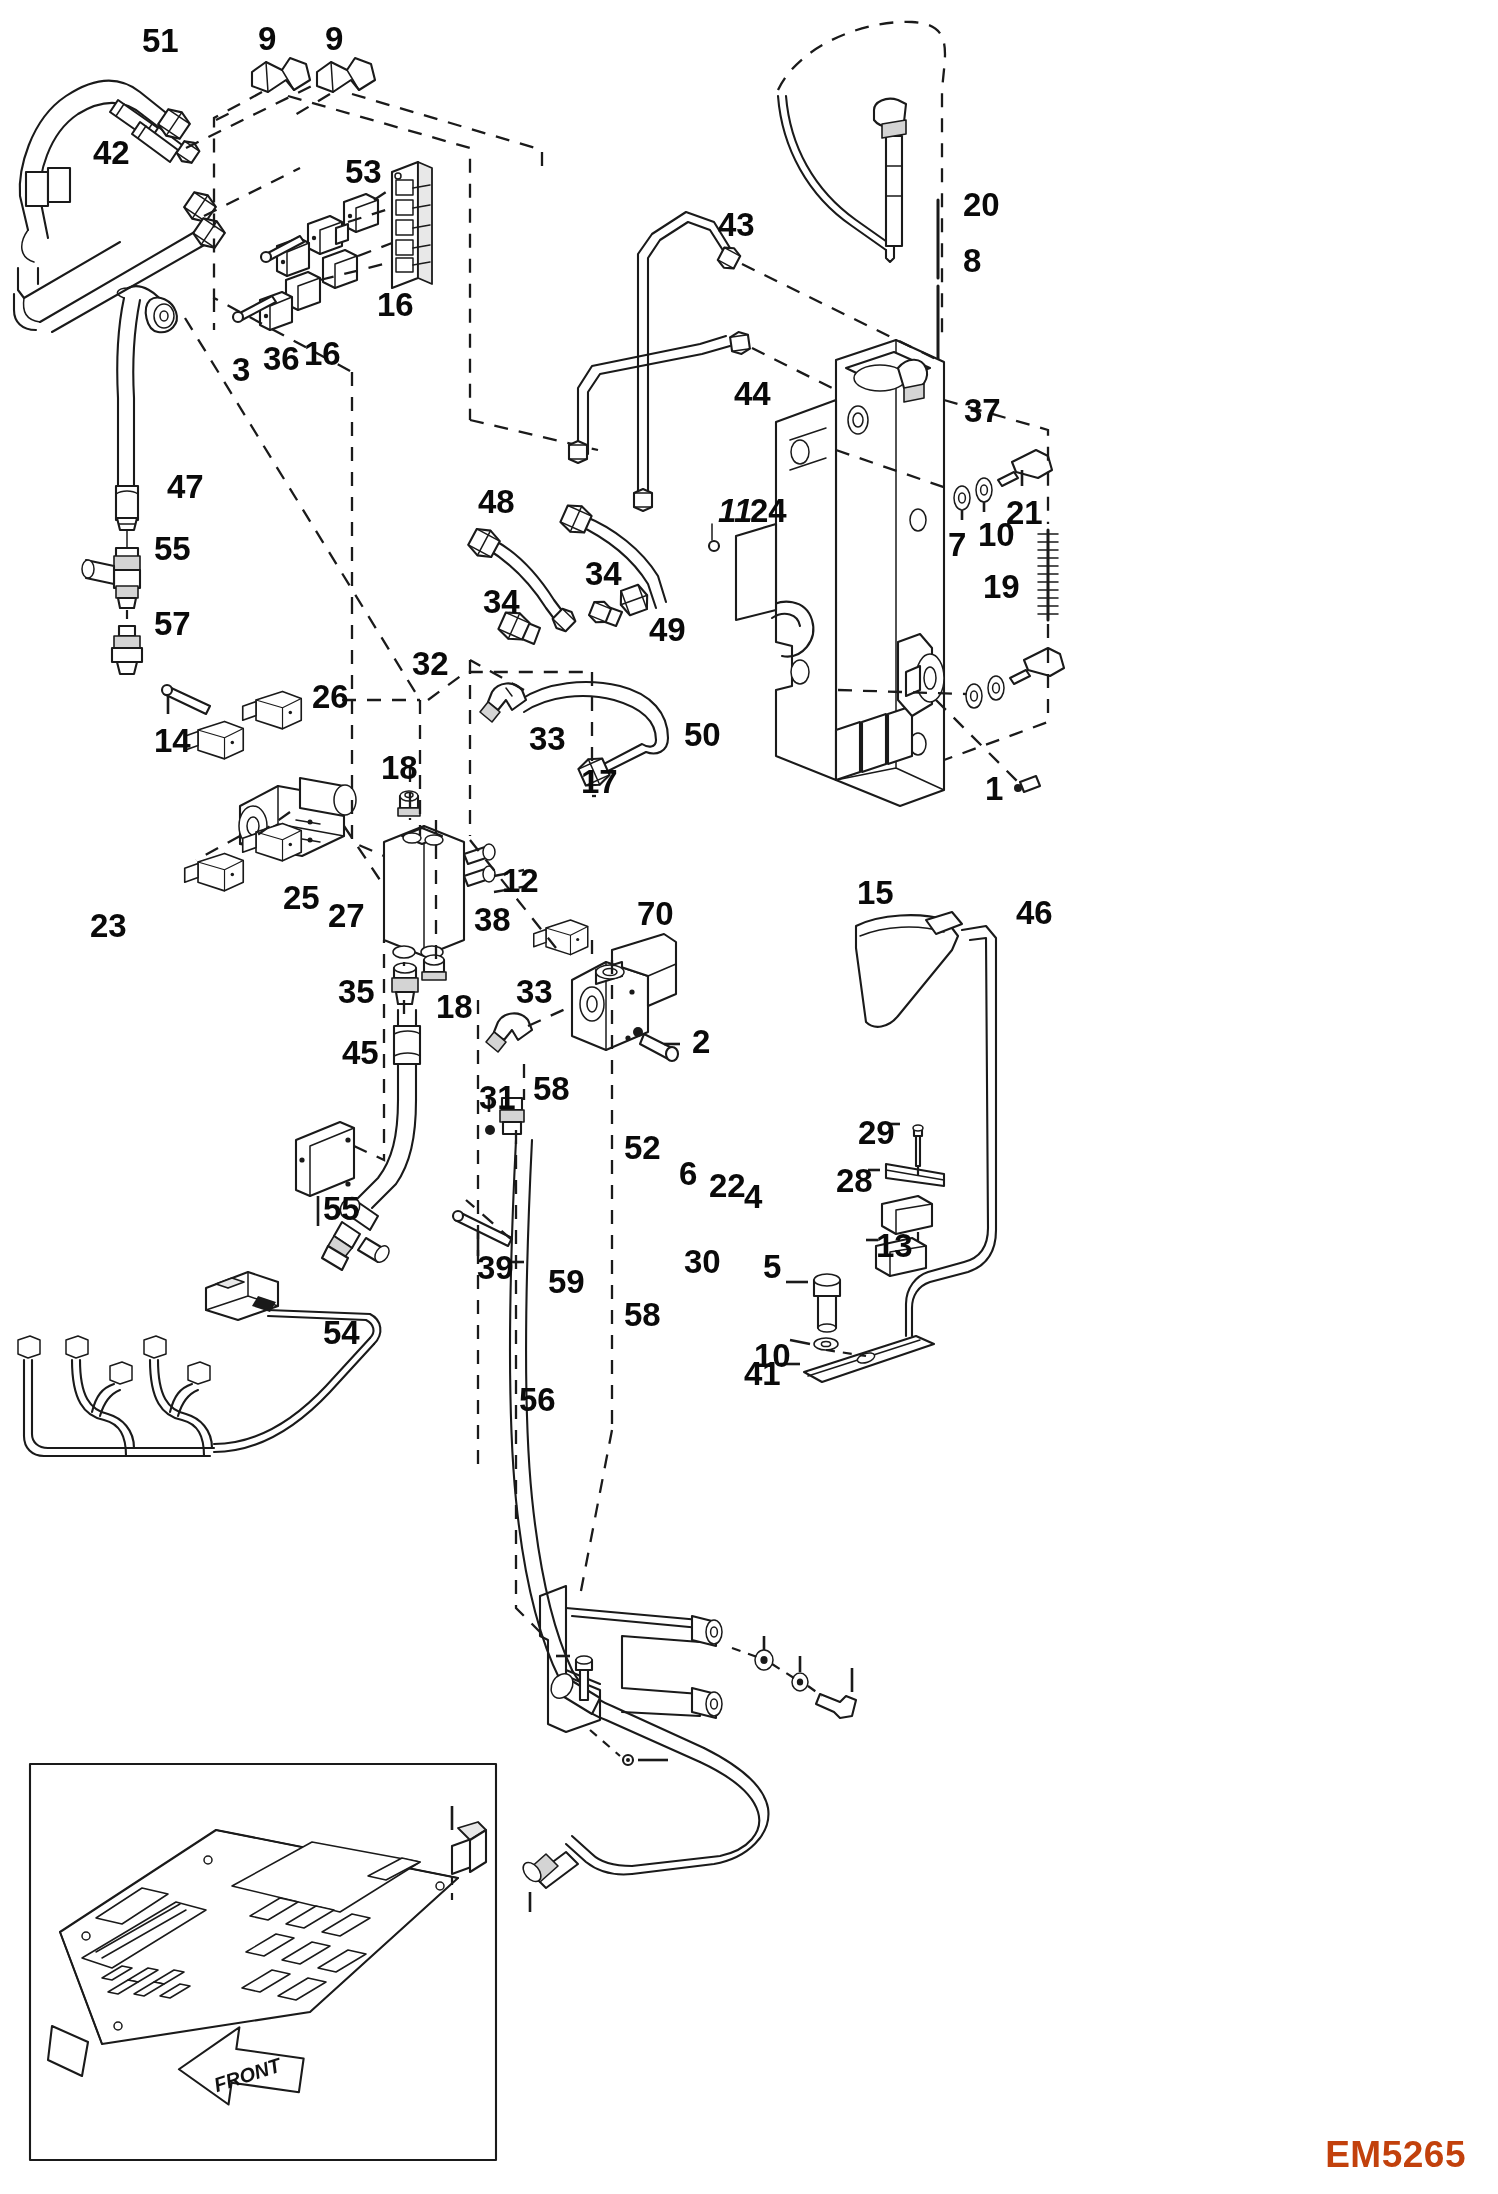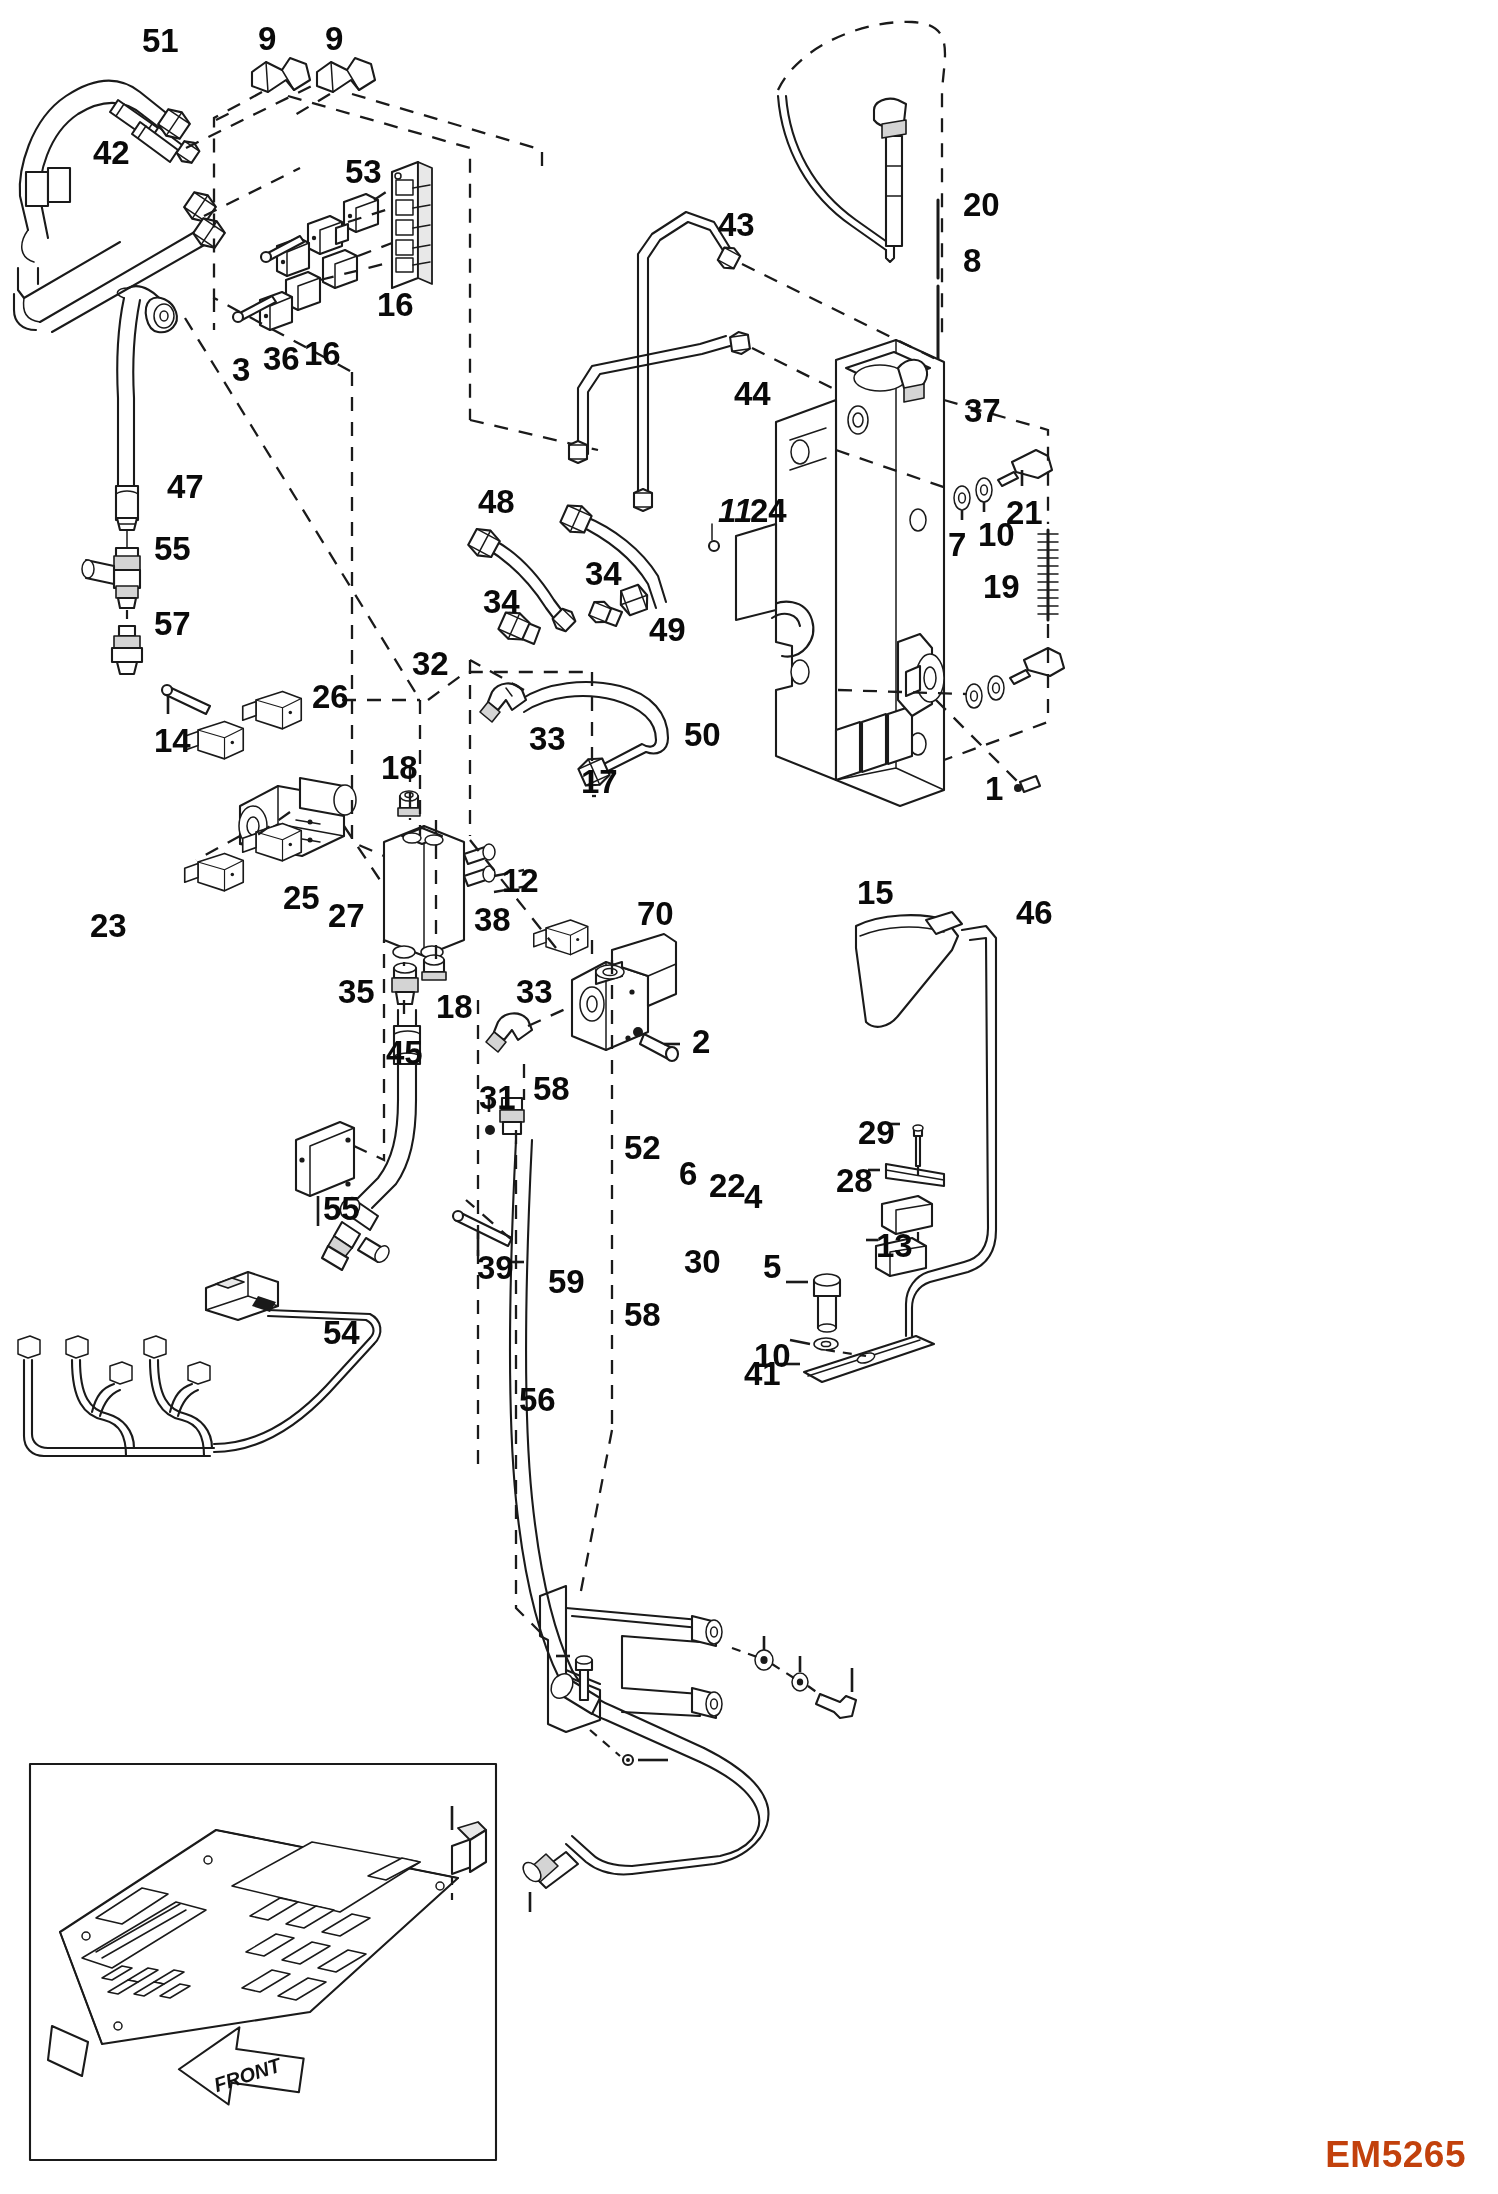--- a/index.html
+++ b/index.html
@@ -748,21 +748,21 @@
   <div class="callout" style="left:328px;top:899px;">27</div>
   <div class="callout" style="left:474px;top:903px;">38</div>
   <div class="callout" style="left:637px;top:897px;">70</div>
   <div class="callout" style="left:857px;top:876px;">15</div>
   <div class="callout" style="left:988px;top:896px;margin-left:28px;">46</div>
   <div class="callout" style="left:90px;top:909px;">23</div>
   <div class="callout" style="left:338px;top:975px;">35</div>
   <div class="callout" style="left:436px;top:990px;">18</div>
   <div class="callout" style="left:516px;top:975px;">33</div>
   <div class="callout" style="left:692px;top:1025px;">2</div>
-  <div class="callout" style="left:342px;top:1036px;margin-left:44px;">45</div>
+  <div class="callout" style="left:342px;top:1036px;">45</div>
   <div class="callout" style="left:985px;top:772px;">1</div>
   <div class="callout" style="left:479px;top:1081px;">31</div>
   <div class="callout" style="left:533px;top:1072px;">58</div>
   <div class="callout" style="left:624px;top:1131px;">52</div>
   <div class="callout" style="left:679px;top:1157px;">6</div>
   <div class="callout" style="left:709px;top:1169px;">22</div>
   <div class="callout" style="left:744px;top:1180px;">4</div>
   <div class="callout" style="left:858px;top:1116px;">29</div>
   <div class="callout" style="left:836px;top:1164px;">28</div>
   <div class="callout" style="left:838px;top:1229px;margin-left:38px;">13</div>

